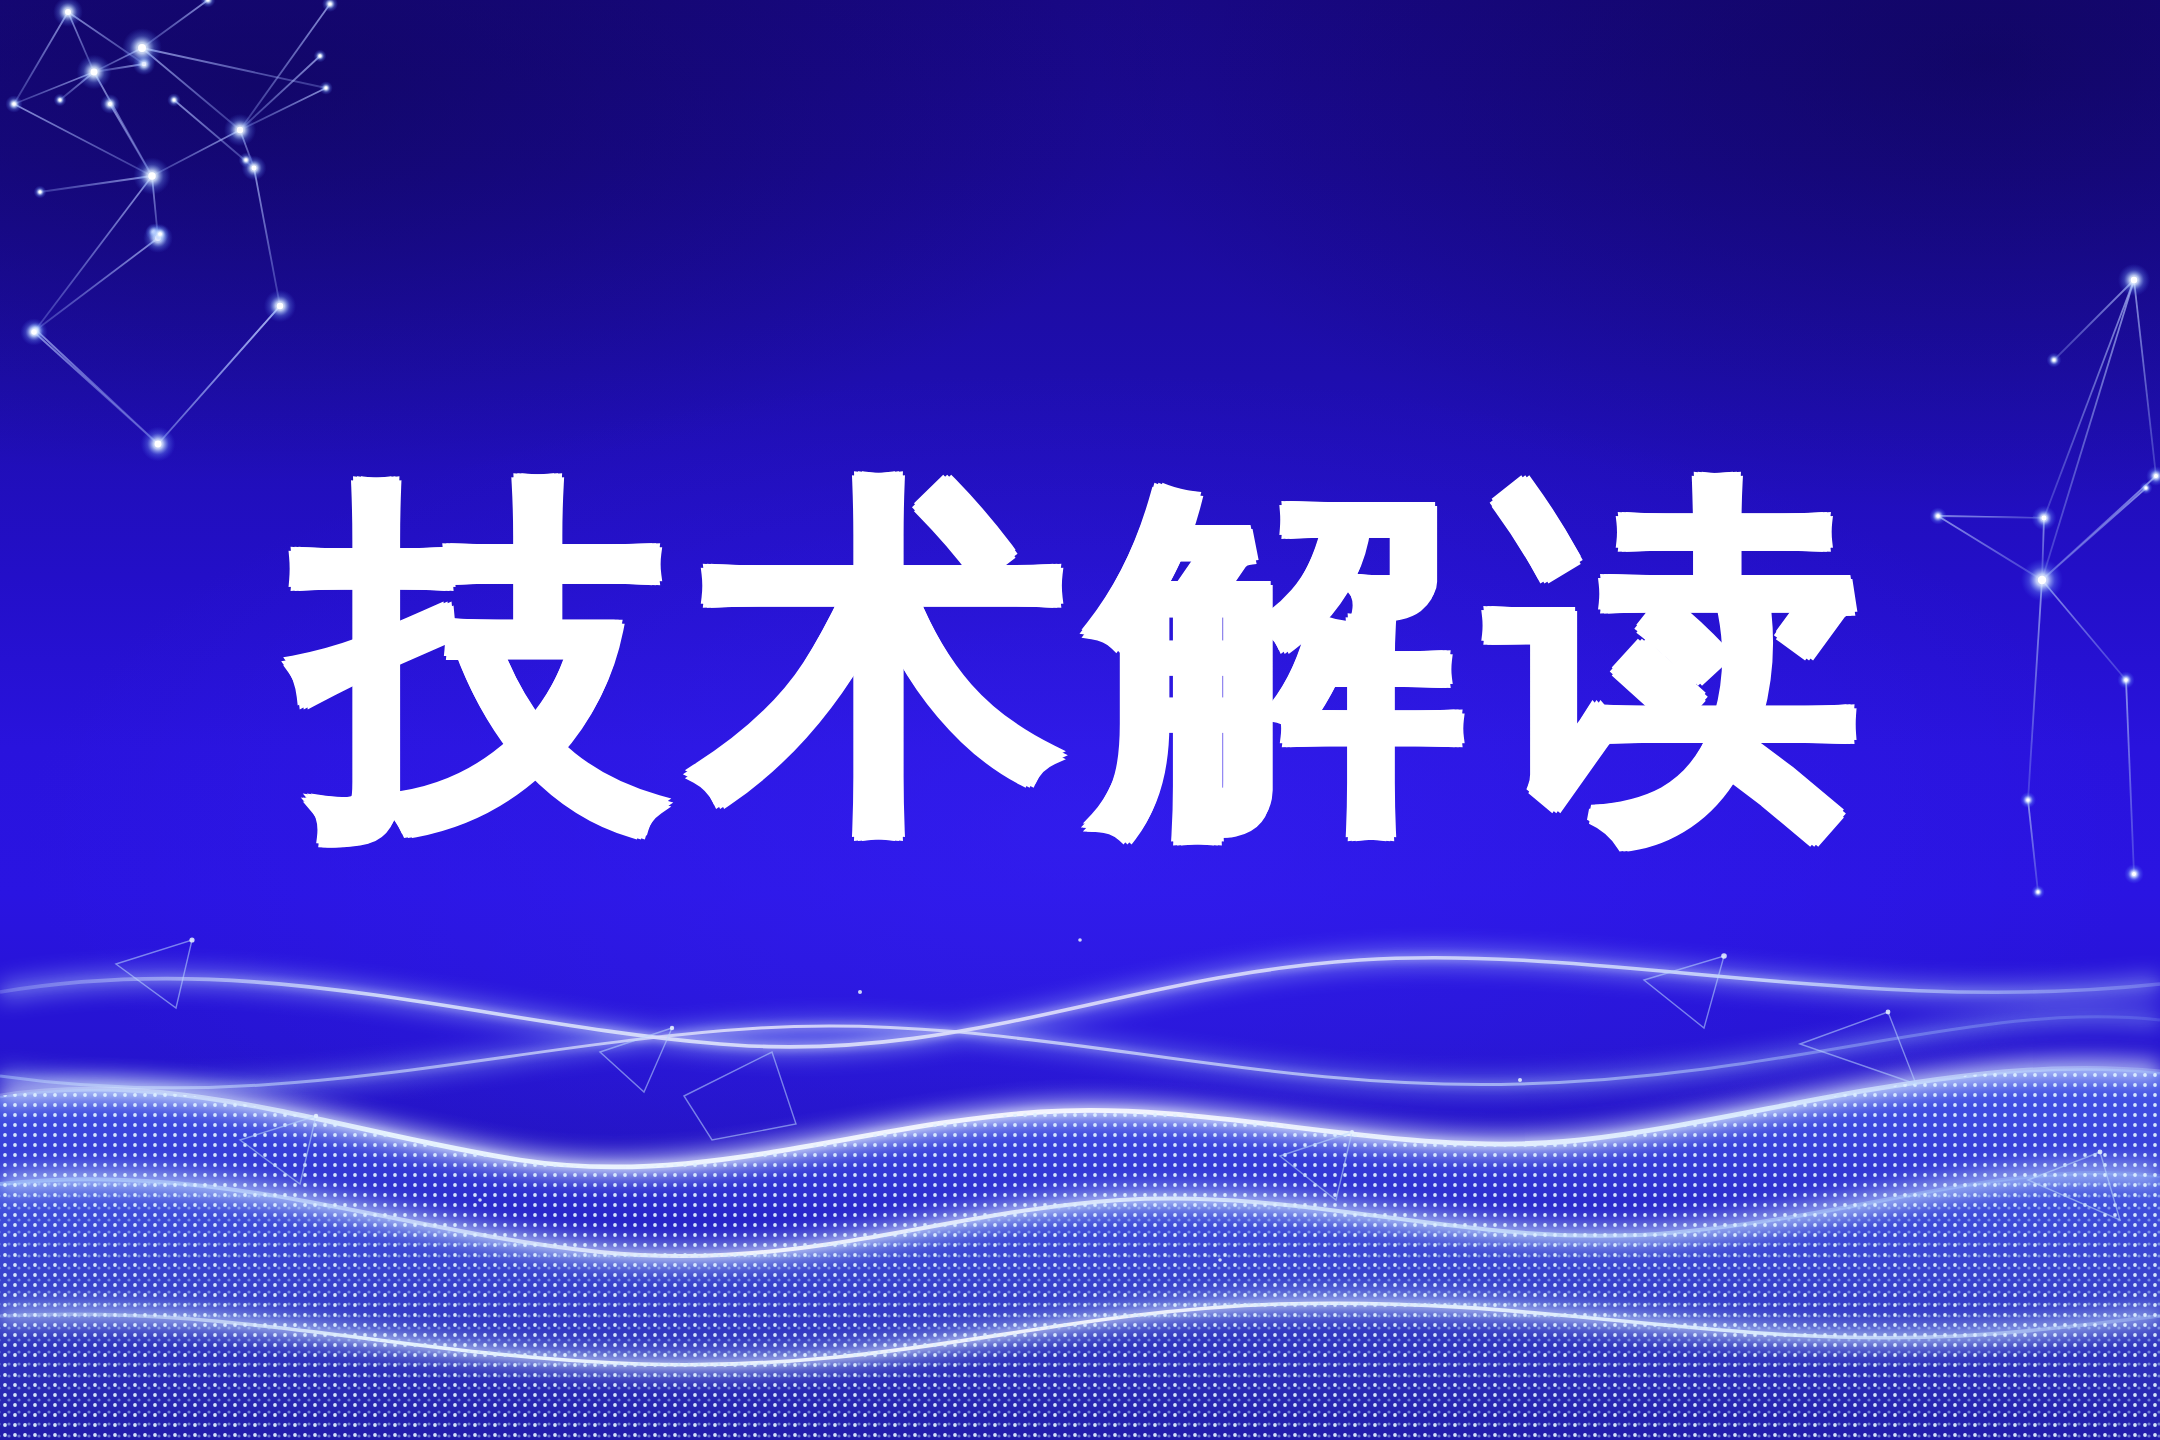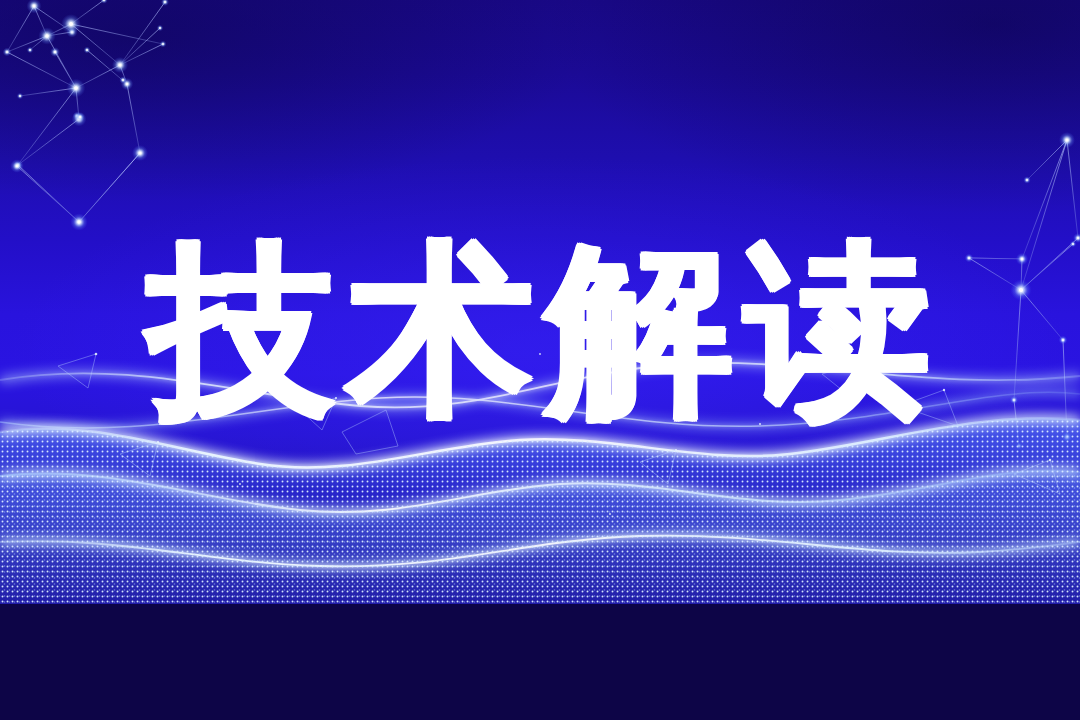--- a/index.html
+++ b/index.html
@@ -8,21 +8,21 @@
     padding: 0;
     background: #0d0547;
   }
   body {
     font-family: "Liberation Sans", "DejaVu Sans", sans-serif;
   }
 
   #poster {
     position: relative;
     width: 1080px;
-    height: 604px;
+    height: 720px;
     overflow: hidden;
     background: #18088c;
   }
 
   
   .bg-gradient {
     position: absolute;
     inset: 0;
     background: linear-gradient(
       180deg,

